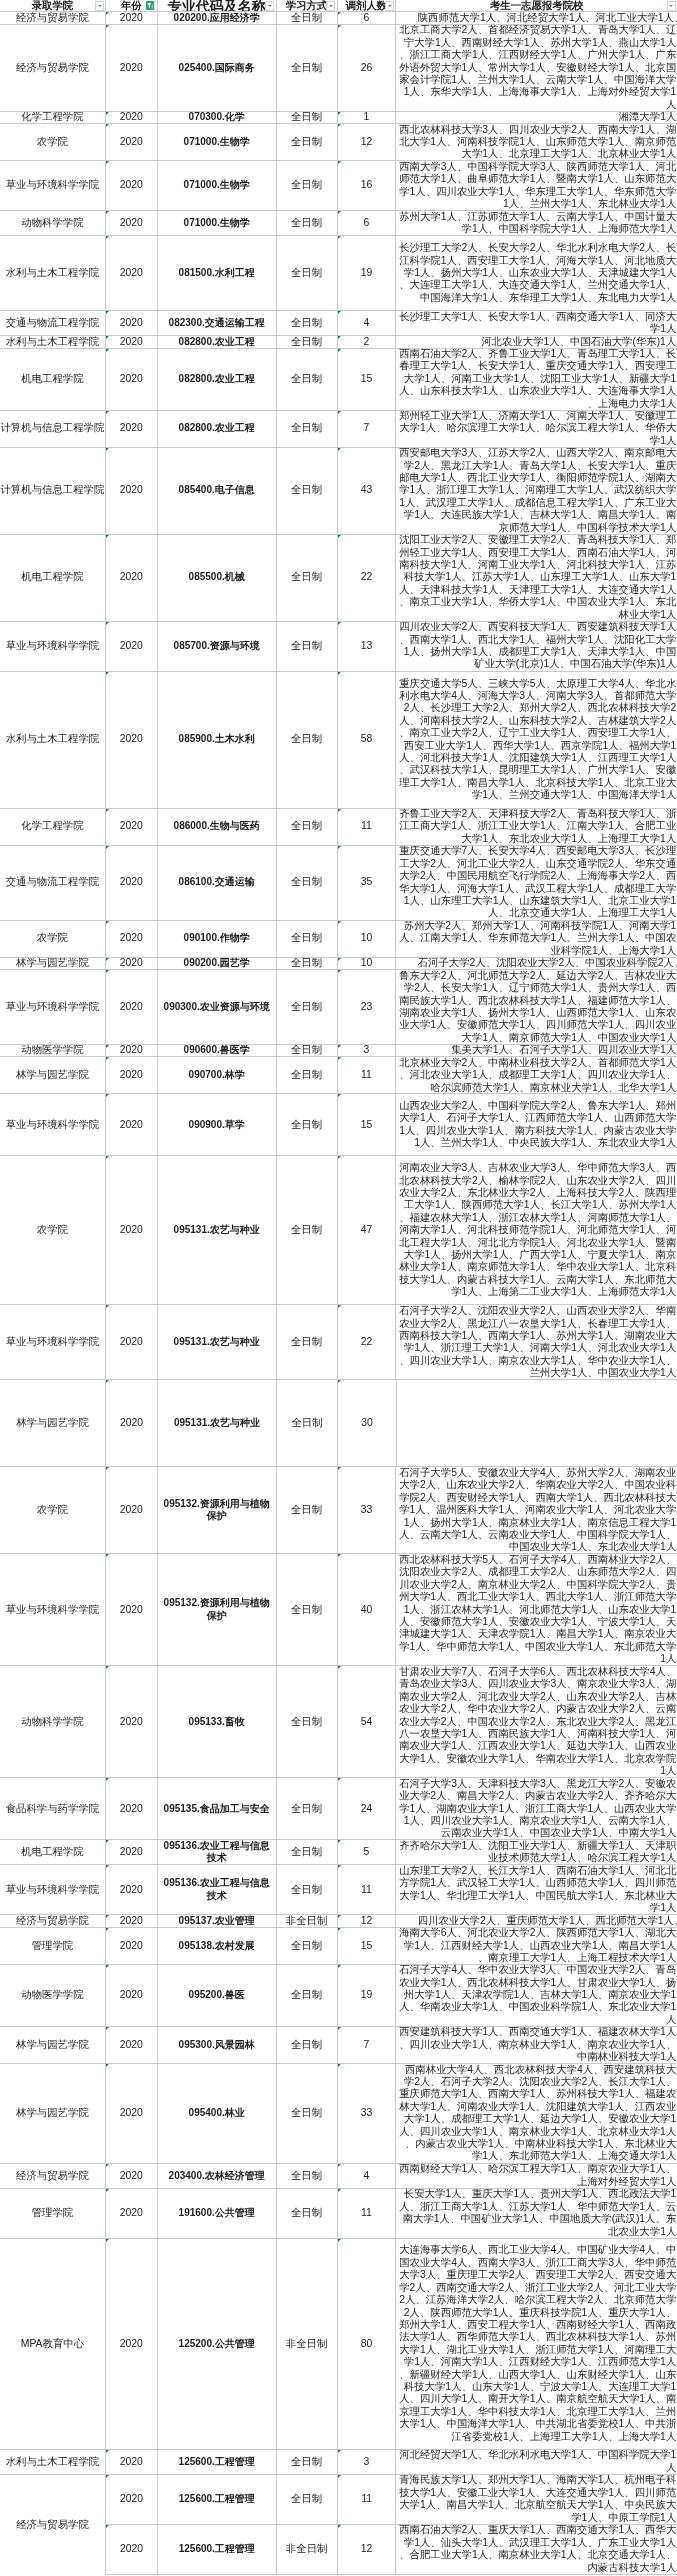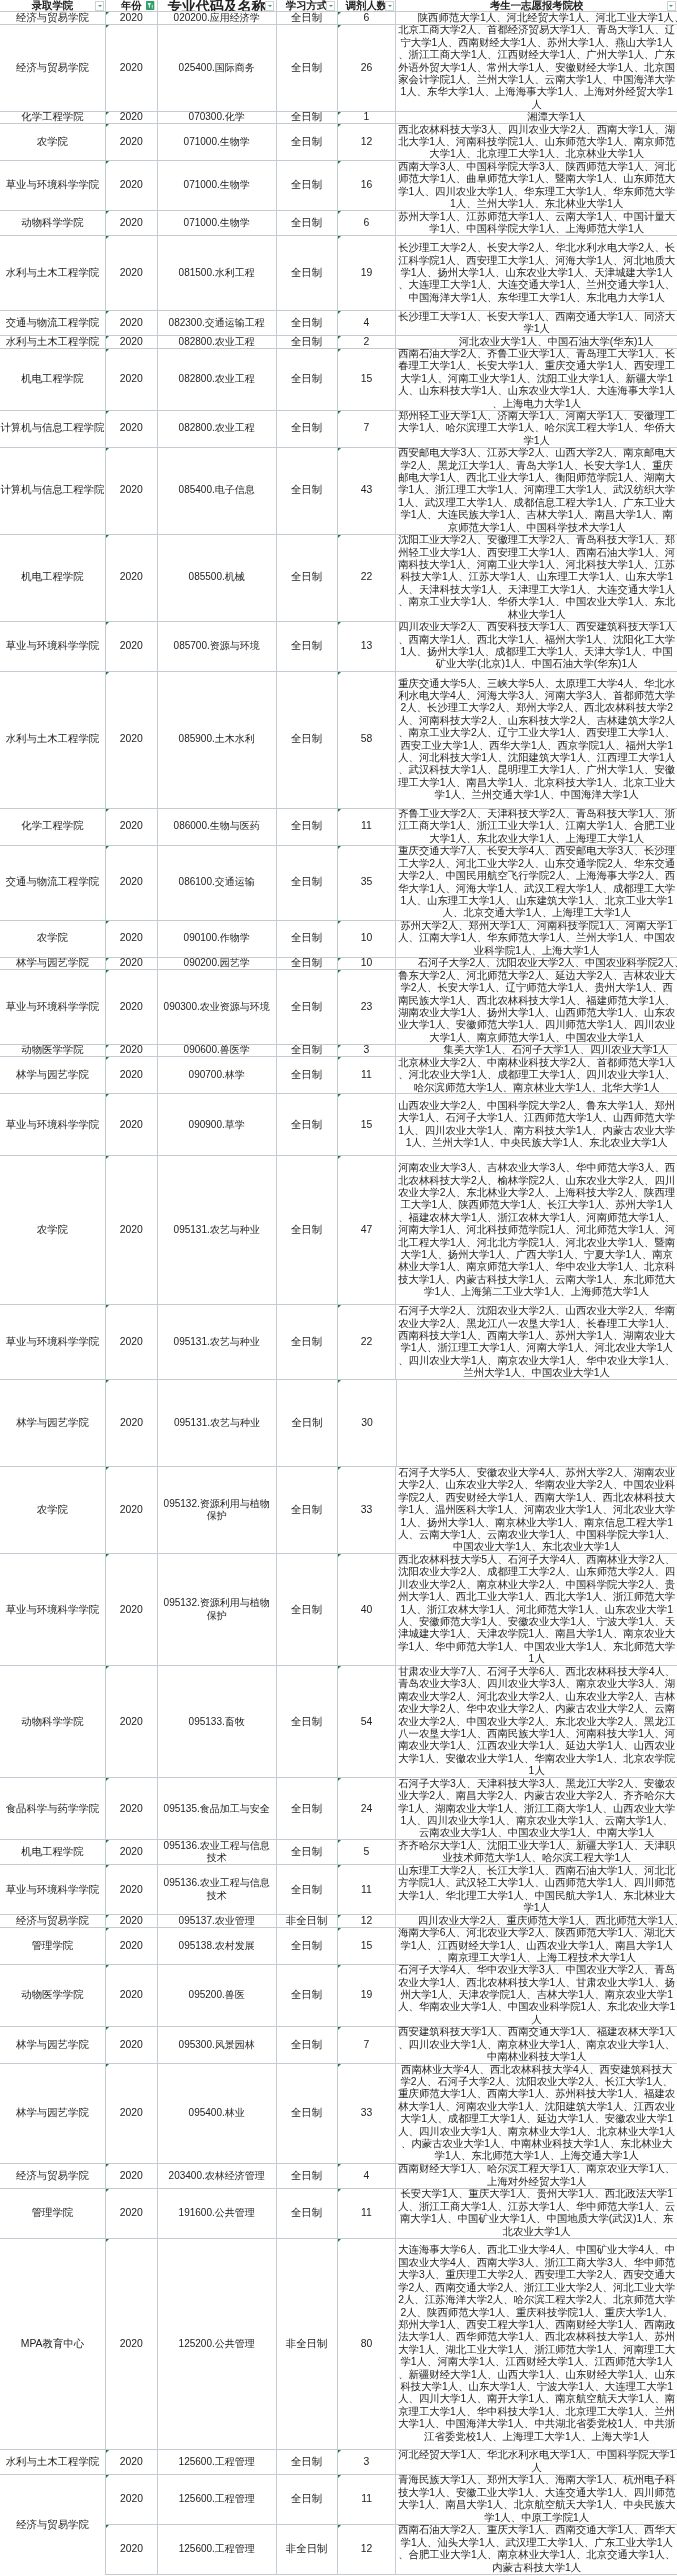--- a/index.html
+++ b/index.html
@@ -2,25 +2,25 @@
 <html style="font-size:11px"><head>
 <meta charset="utf-8">
 <style>
   html,body{margin:0;padding:0;background:#fff;}
   body{width:677px;height:2576px;overflow:hidden;font-family:"Liberation Sans","DejaVu Sans",sans-serif;font-size:10.4px;color:#222;}
   .sheet{position:relative;width:677px;}
   .row{display:flex;box-sizing:border-box;border-bottom:0.7px solid #c6cad3;}
   .c{box-sizing:border-box;border-right:0.7px solid #c6cad3;display:flex;align-items:center;justify-content:center;text-align:center;overflow:hidden;position:relative;line-height:12.4px;height:100%;}
   .ca{width:106px;white-space:nowrap;}
   .cb{width:52px;white-space:nowrap;}
-  .cc{width:119px;font-size:10px;white-space:nowrap;}
+  .cc{width:119px;font-size:10px;white-space:nowrap;font-weight:bold;}
   .cc .w{white-space:normal;max-width:111px;display:block;line-break:anywhere;word-break:break-all;}
   .cd{width:61px;white-space:nowrap;}
   .ce{width:59px;white-space:nowrap;}
-  .cf{width:281px;border-right:none;padding:0 0.7px;}
+  .cf{width:281px;border-right:none;padding:0 0.7px;text-align:right;}
   .cf .t{display:block;width:100%;line-break:anywhere;word-break:break-all;}
   .r1 .cf .t{white-space:nowrap;margin-left:39px;}
   .tri{position:absolute;top:0;left:0;width:0;height:0;border-top:3.5px solid #1e7a3c;border-right:3.5px solid transparent;}
   .hdr .c{font-weight:bold;}
   .dd{position:absolute;top:1.4px;right:1.4px;width:9px;height:9.7px;box-sizing:border-box;border:0.7px solid #d2d2d2;background:#fff;display:flex;align-items:center;justify-content:center;}
   .dd i{display:block;width:0;height:0;border-top:2.8px solid #3a9e7c;border-left:2.1px solid transparent;border-right:2.1px solid transparent;}
   .fa{border:none;background:transparent;right:2.1px;width:8.3px;height:9px;}
   .grp{display:flex;}
   .mg{height:100px;}
   .sub{display:flex;flex-direction:column;width:571px;}

